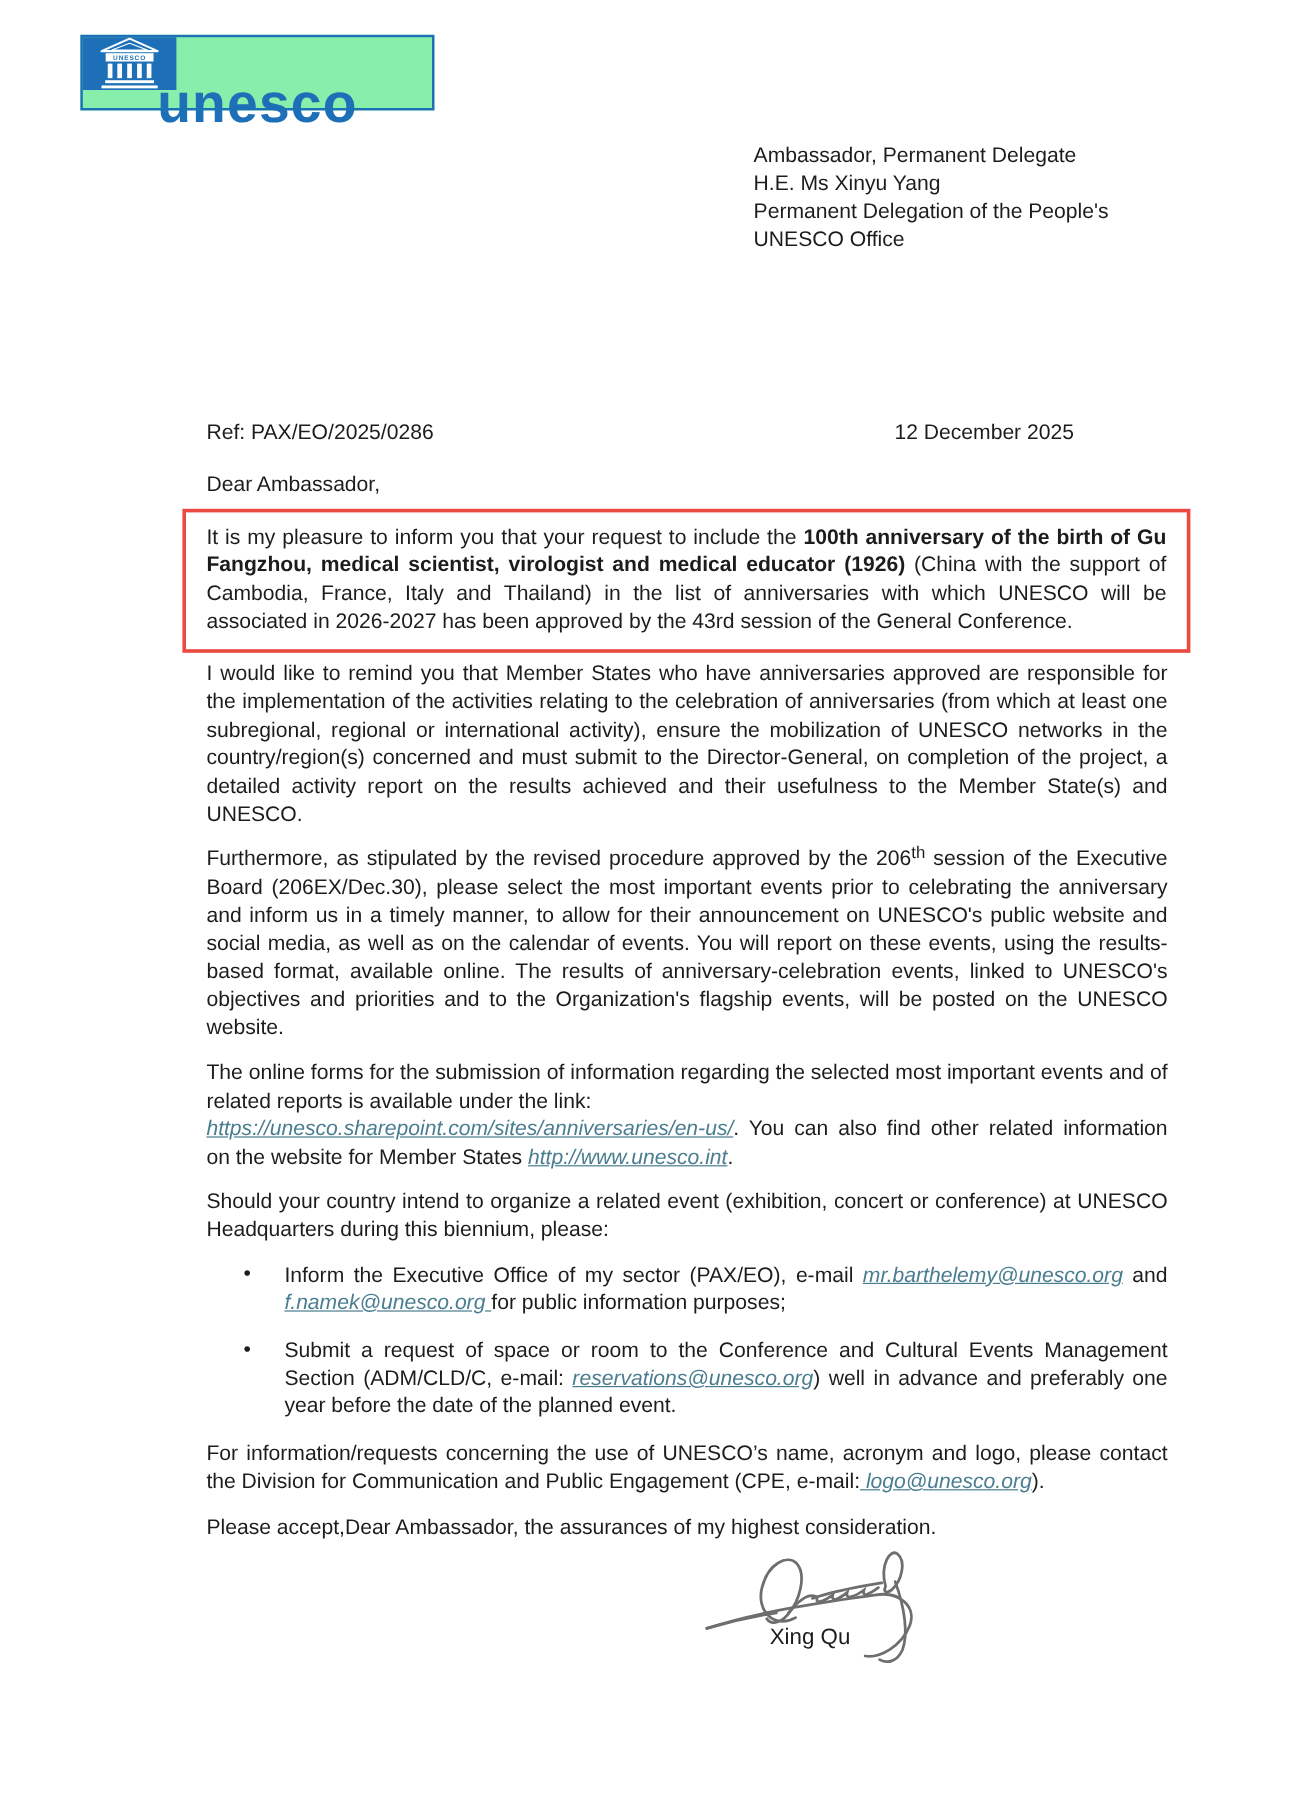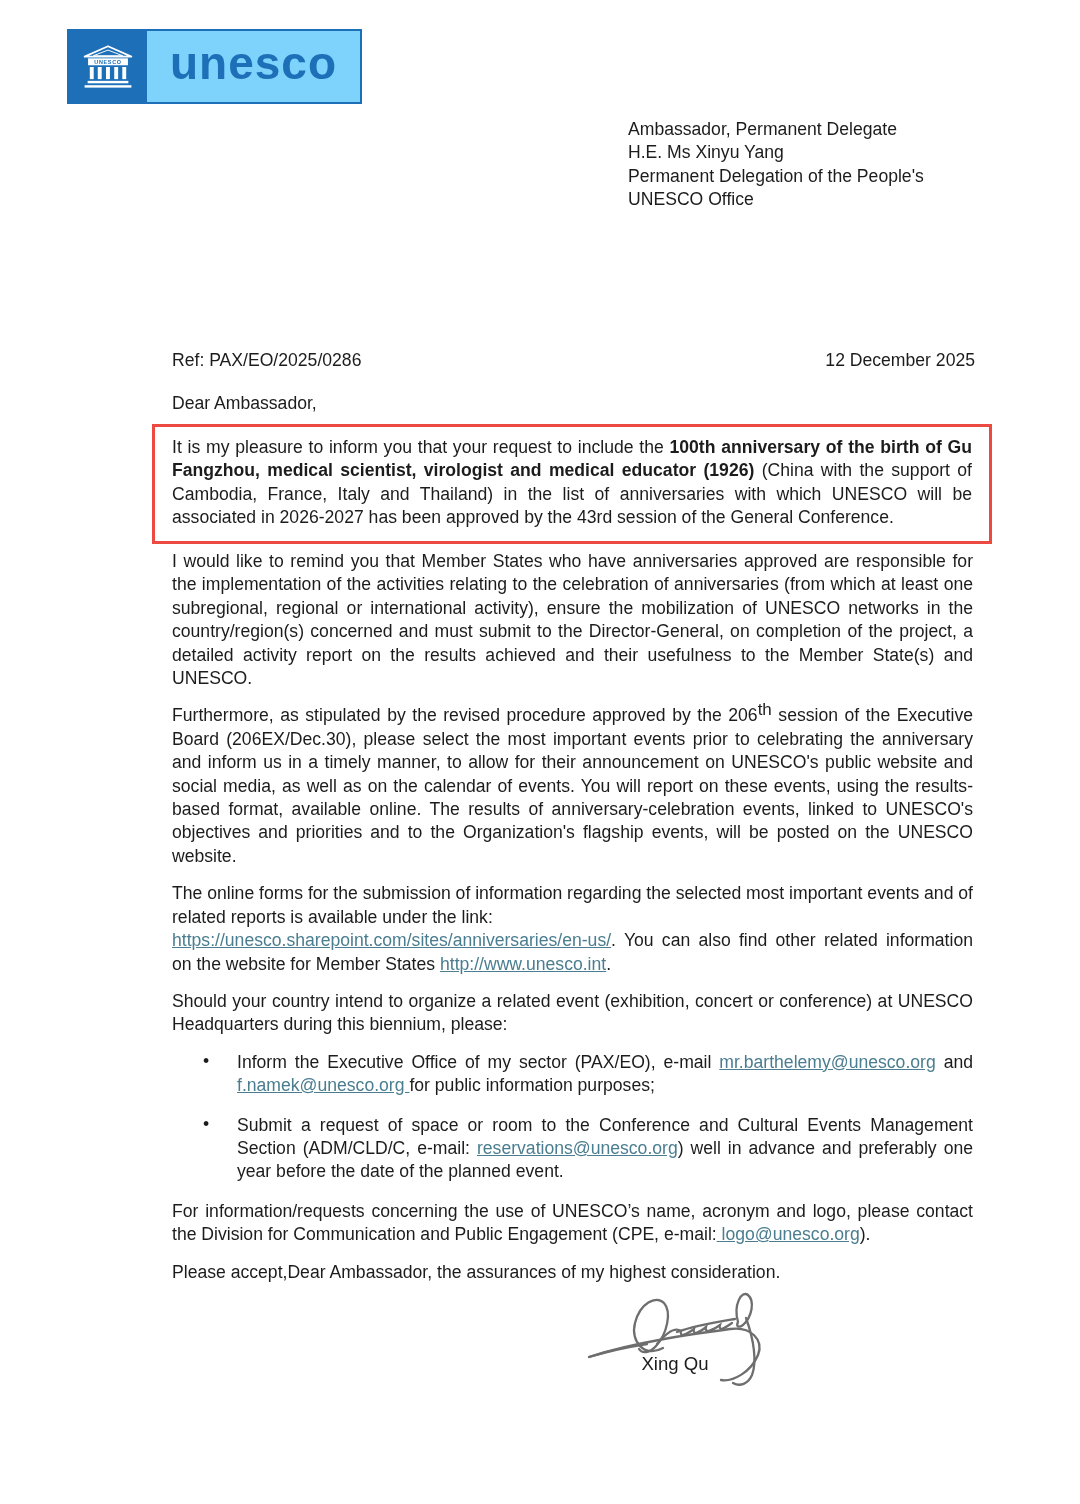--- a/index.html
+++ b/index.html
@@ -6,50 +6,50 @@
   html,body{margin:0;padding:0}
   body{
     width:1080px;height:1504px;background:#ffffff;
     font-family:"Liberation Sans",sans-serif;color:#1c1c1c;
   }
   .page{position:relative;width:1080px;height:1504px;overflow:hidden;
         font-size:17.6px;line-height:23.4px;}
   .abs{position:absolute;}
 
   
-  .logo{left:67px;top:29px;width:295px;height:75px;border:2px solid #1d70b7;
-        display:flex;box-sizing:border-box;background:#7dd3fc;}
+  .logo{left:67px;top:29px;width:295px;height:63px;border:2px solid #1d70b7;
+        display:flex;box-sizing:border-box;background:#86efac;flex-direction:column;}
   .logo-emblem{width:78px;background:#1d70b7;display:flex;align-items:center;justify-content:center;}
   .logo-word{flex:1;display:flex;align-items:center;justify-content:center;
              color:#1d70b7;font-weight:bold;font-size:46px;letter-spacing:1px;
              padding-bottom:6px;}
 
   .recipient{left:628px;top:118px;}
   .recipient div{white-space:nowrap;}
 
   .sender{left:172px;top:271px;font-weight:bold;font-size:18.6px;}
 
   .refrow{left:172px;top:349px;width:803px;display:flex;gap:44px;}
-  .refrow .date{margin-left:auto;}
+  .refrow .date{margin-left:auto;margin-right:80px;}
 
   .salutation{left:172px;top:392px;}
 
   .highlight{left:152px;top:424px;width:840px;box-sizing:border-box;
              border:3px solid #ec4a41;padding:9px 17px 11px 17px;
              text-align:justify;background:#ffffff;}
 
   .column{left:172px;top:550px;width:801px;}
   p.para{margin:0 0 14px 0;text-align:justify;}
   .list{margin:2px 0 0 0;padding:0;list-style:none;}
   .list li{position:relative;padding-left:65px;margin-bottom:16px;text-align:justify;}
   .dot{position:absolute;left:31px;top:-1px;}
   .closing{margin-top:6px;text-align:left;}
 
-  a.link{color:#4a7d8f;text-decoration:underline;cursor:pointer;}
-  sup{font-size:17px;line-height:0;vertical-align:6px;}
+  a.link{color:#4a7d8f;text-decoration:underline;cursor:pointer;font-style:italic;}
+  sup{font-size:14px;line-height:0;vertical-align:6px;}
   .b{font-weight:bold;}
 
   .signature{left:575px;top:1282px;width:230px;height:122px;}
   .signature svg{position:absolute;left:0;top:0;}
   .sig-name{position:absolute;left:0;top:70px;width:200px;text-align:center;
             font-size:18.6px;z-index:2;}
 </style>
 </head>
 <body>
 

